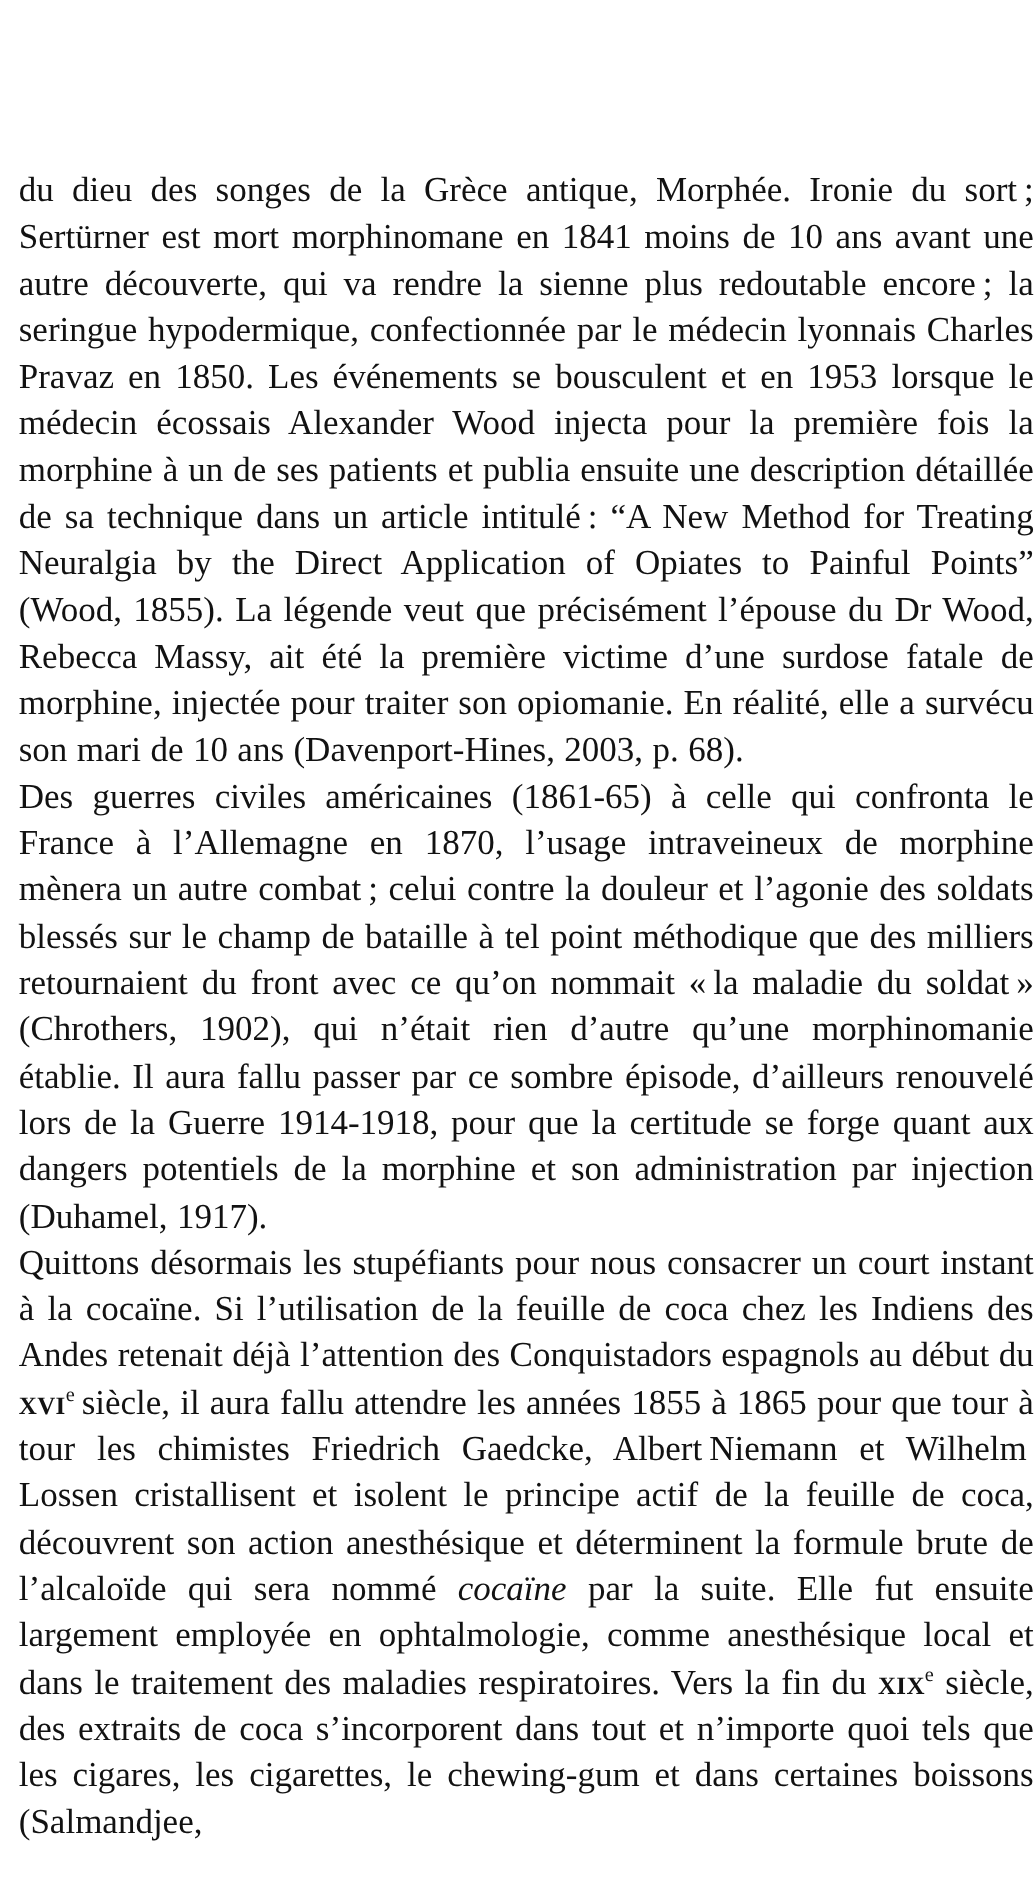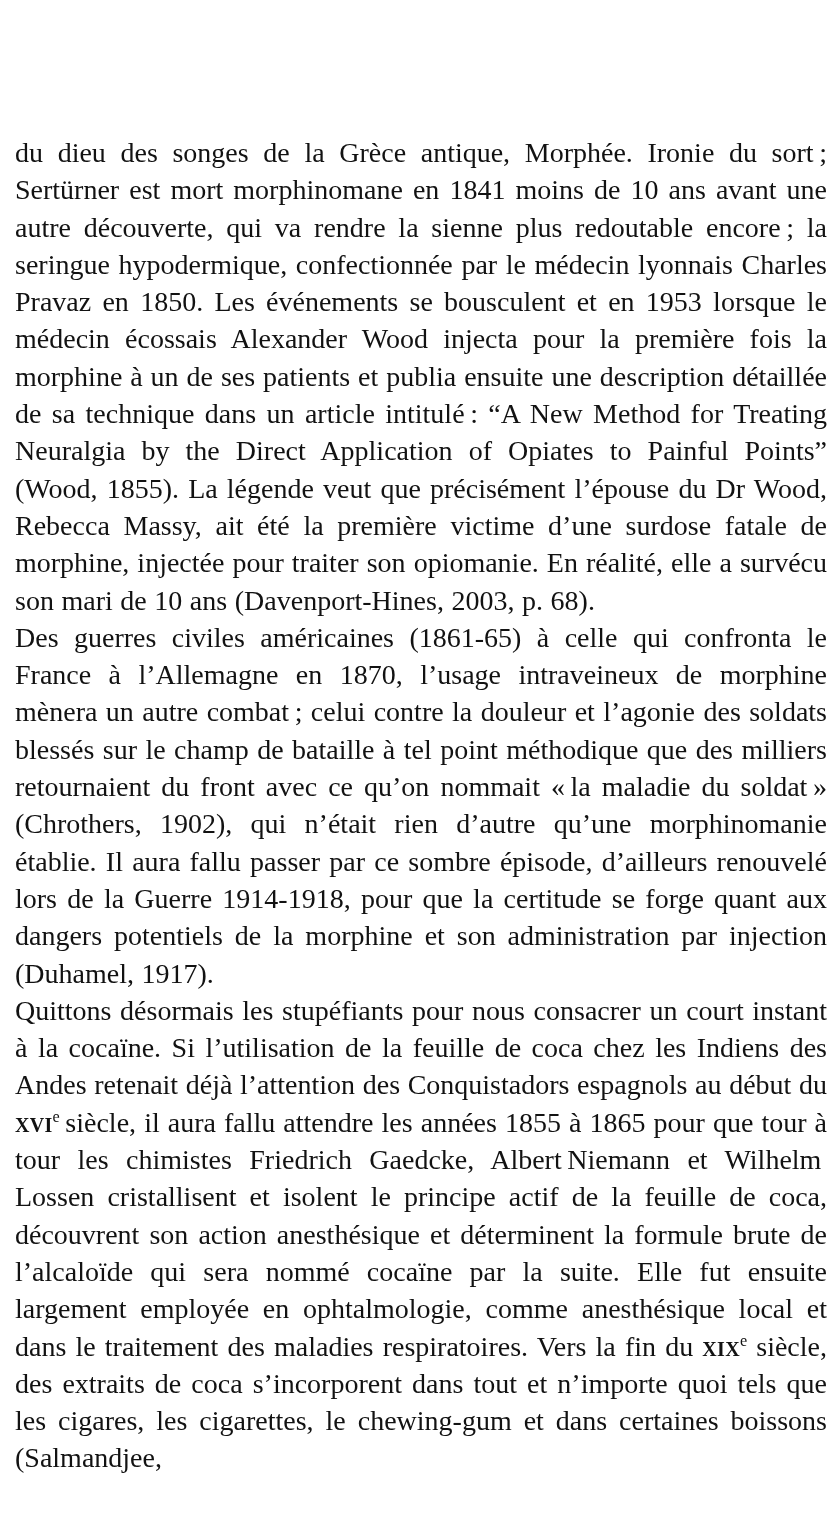--- a/index.html
+++ b/index.html
@@ -26,21 +26,21 @@
     font-size: 28px;
     line-height: 37.3px;
     color: #121212;
     text-align: justify;
     hyphens: none;
     word-spacing: 0.02em;
   }
   .text-block p.continued {
     text-align-last: justify;
   }
-  .italic { }
+  .italic { font-style: italic; }
   .smallcaps { font-variant: small-caps; letter-spacing: 0.01em; font-weight: bold; }
   .sup { vertical-align: super; font-size: 0.58em; line-height: 0; }
 </style>
 </head>
 <body style="background: rgb(255, 255, 255);">
 
 <main class="page">
   <div class="text-block">
       <p style="color: rgb(18, 18, 18);"><span>du dieu des songes de la Grèce antique, Morphée. Ironie du sort ; Sertürner est mort morphinomane en 1841 moins de 10 ans avant une autre découverte, qui va rendre la sienne plus redoutable encore ; la seringue hypodermique, confectionnée par le médecin lyonnais Charles Pravaz en 1850. Les événements se bousculent et en 1953 lorsque le médecin écossais Alexander Wood injecta pour la première fois la morphine à un de ses patients et publia ensuite une description détaillée de sa technique dans un article intitulé : “A New Method for Treating Neuralgia by the Direct Application of Opiates to Painful Points” (Wood, 1855). La légende veut que précisément l’épouse du Dr Wood, Rebecca Massy, ait été la première victime d’une surdose fatale de morphine, injectée pour traiter son opiomanie. En réalité, elle a survécu son mari de 10 ans (Davenport-Hines, 2003, p. 68).</span></p>
       <p style="color: rgb(18, 18, 18);"><span>Des guerres civiles américaines (1861-65) à celle qui confronta le France à l’Allemagne en 1870, l’usage intraveineux de morphine mènera un autre combat ; celui contre la douleur et l’agonie des soldats blessés sur le champ de bataille à tel point méthodique que des milliers retournaient du front avec ce qu’on nommait « la maladie du soldat » (Chrothers, 1902), qui n’était rien d’autre qu’une morphinomanie établie. Il aura fallu passer par ce sombre épisode, d’ailleurs renouvelé lors de la Guerre 1914-1918, pour que la certitude se forge quant aux dangers potentiels de la morphine et son administration par injection (Duhamel, 1917).</span></p>

